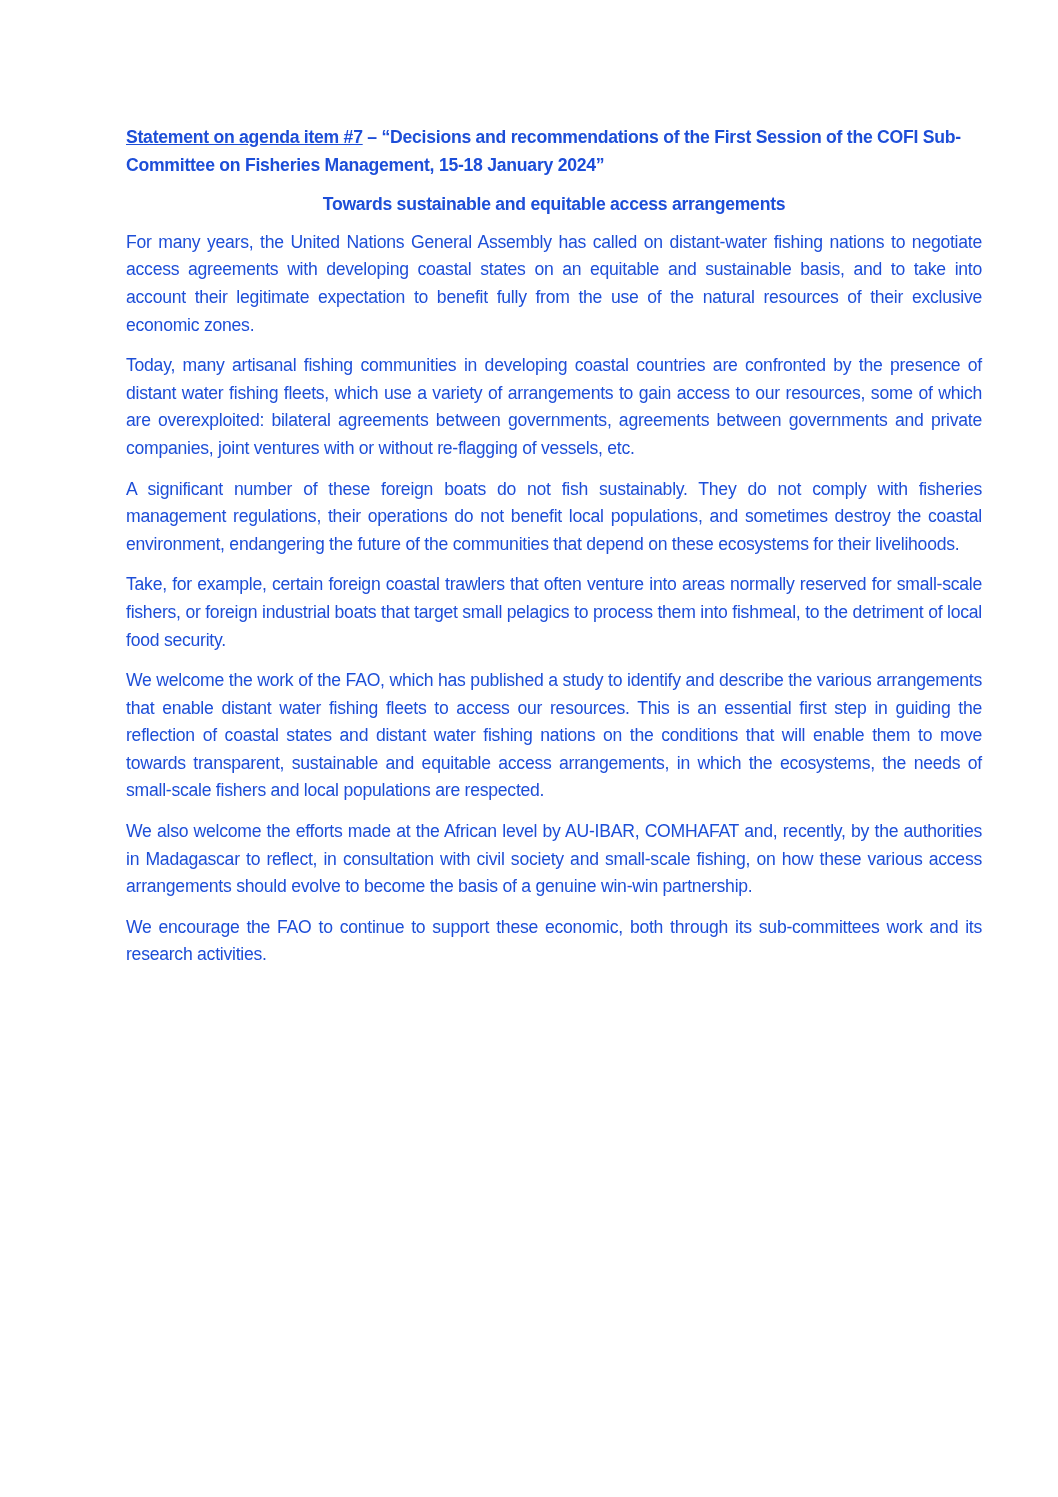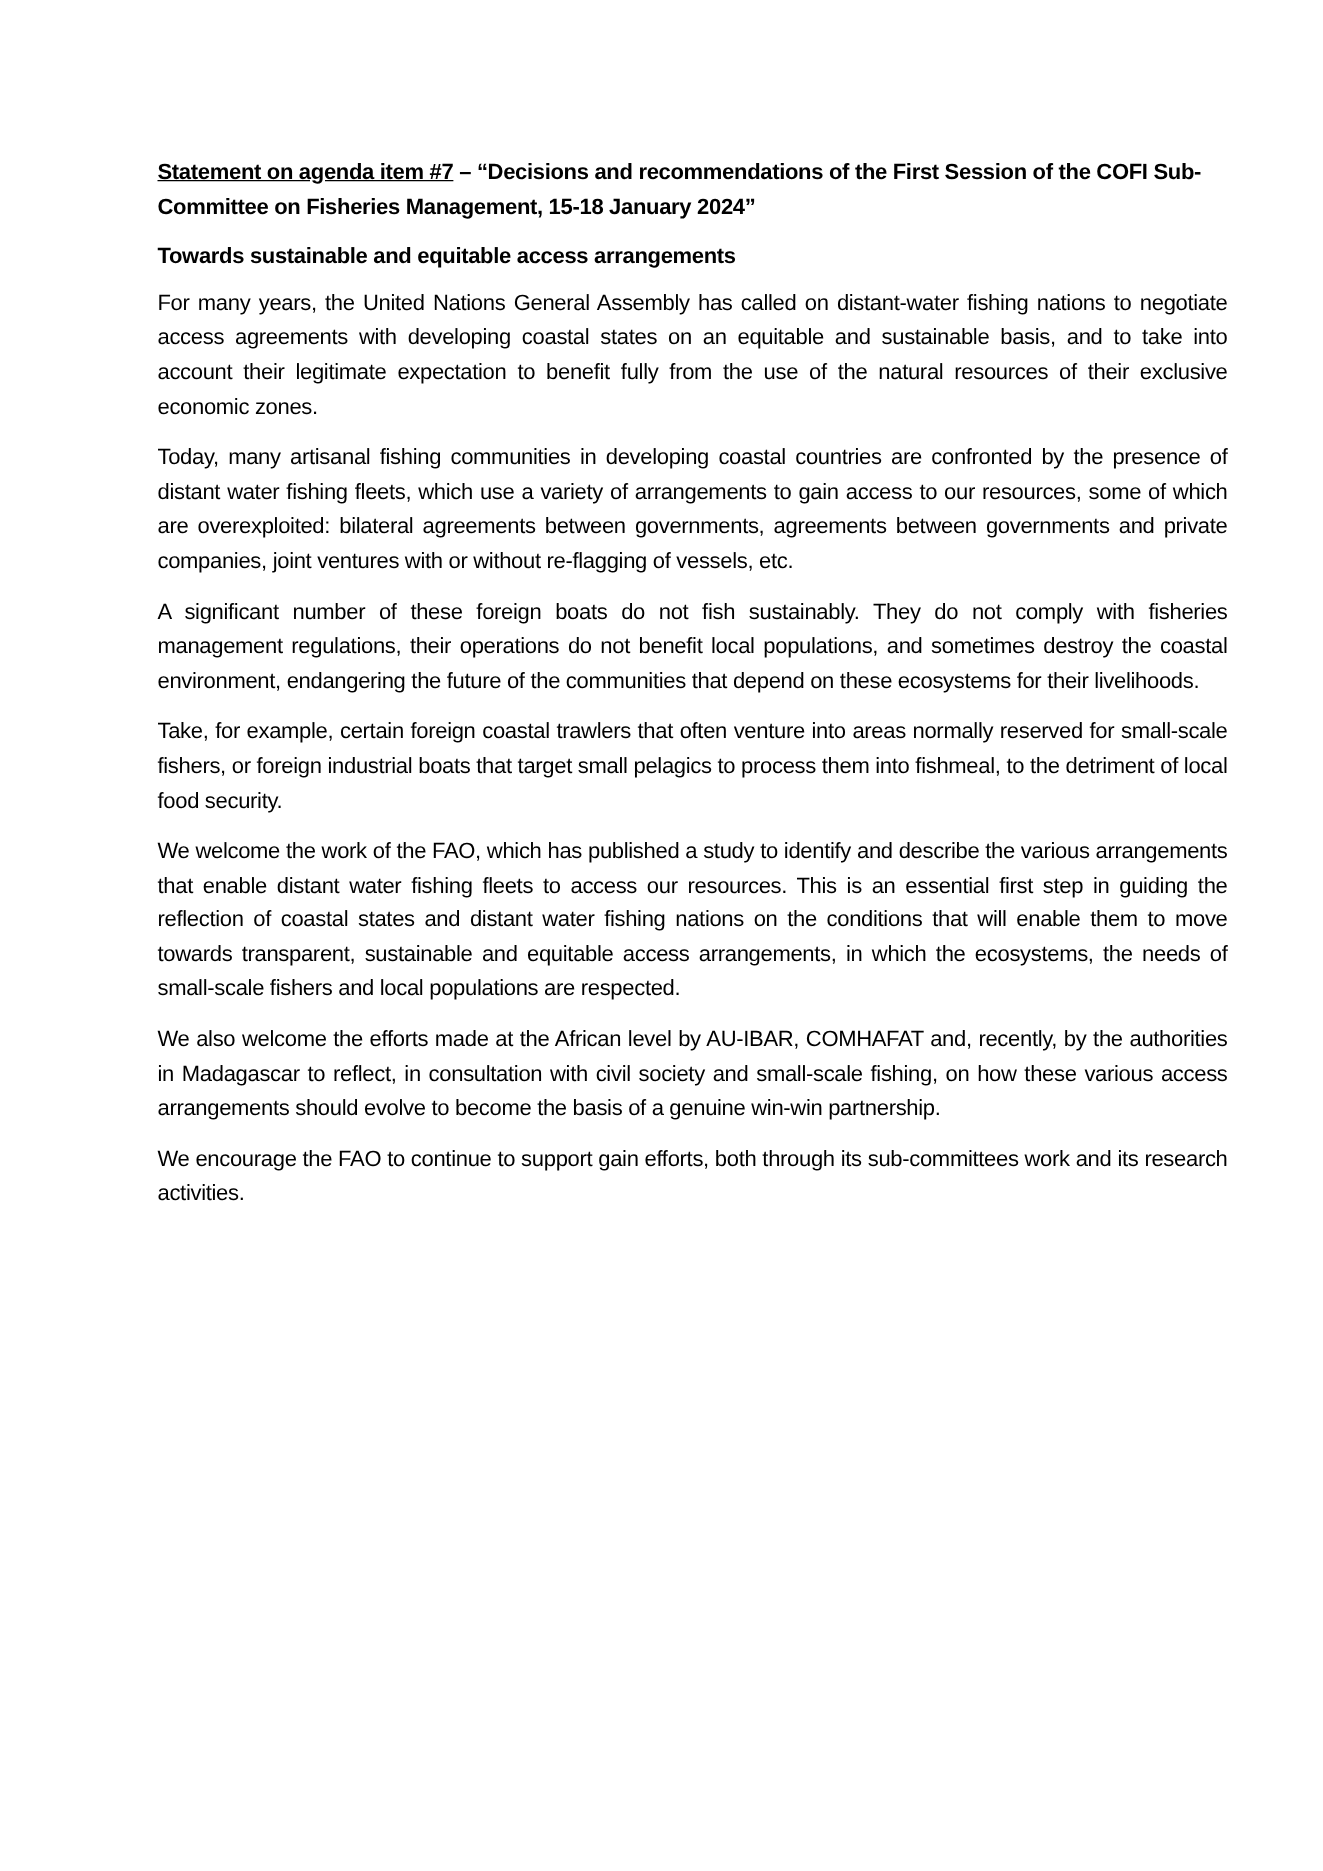--- a/index.html
+++ b/index.html
@@ -1,35 +1,35 @@
 <!DOCTYPE html>
 <html><head>
   <meta charset="utf-8">
   <style>
     html, body { margin: 0; padding: 0; background: #ffffff; }
     body { width: 1058px; height: 1497px; position: relative; overflow: hidden; }
     .page {
       position: absolute; left: 126px; top: 124px; width: 856px;
       font-family: "Liberation Sans", sans-serif;
-      color: #000000;
+      color: #1d4ed8;
       font-size: 17.6px;
       line-height: 27.6px;
       letter-spacing: -0.25px;
     }
     .heading { font-weight: bold; margin: 0 0 12px 0; text-align: left; }
     .heading .u { text-decoration: underline; }
-    .subtitle { font-weight: bold; text-align: left; margin: 0 0 10px 0; }
+    .subtitle { font-weight: bold; text-align: center; margin: 0 0 10px 0; }
     p.para { margin: 4px 0 13px 0; text-align: justify; }
   </style>
 </head>
 <body>
 
 <div class="page">
   <div class="heading"><span class="u">Statement on agenda item #7</span><span> – “Decisions and recommendations of the First Session of the COFI Sub-Committee on Fisheries Management, 15-18 January 2024”</span></div>
   <div class="subtitle">Towards sustainable and equitable access arrangements</div>
   <p class="para">For many years, the United Nations General Assembly has called on distant-water fishing nations to negotiate access agreements with developing coastal states on an equitable and sustainable basis, and to take into account their legitimate expectation to benefit fully from the use of the natural resources of their exclusive economic zones.</p>
   <p class="para">Today, many artisanal fishing communities in developing coastal countries are confronted by the presence of distant water fishing fleets, which use a variety of arrangements to gain access to our resources, some of which are overexploited: bilateral agreements between governments, agreements between governments and private companies, joint ventures with or without re-flagging of vessels, etc.</p>
   <p class="para">A significant number of these foreign boats do not fish sustainably. They do not comply with fisheries management regulations, their operations do not benefit local populations, and sometimes destroy the coastal environment, endangering the future of the communities that depend on these ecosystems for their livelihoods.</p>
   <p class="para">Take, for example, certain foreign coastal trawlers that often venture into areas normally reserved for small-scale fishers, or foreign industrial boats that target small pelagics to process them into fishmeal, to the detriment of local food security.</p>
   <p class="para">We welcome the work of the FAO, which has published a study to identify and describe the various arrangements that enable distant water fishing fleets to access our resources. This is an essential first step in guiding the reflection of coastal states and distant water fishing nations on the conditions that will enable them to move towards transparent, sustainable and equitable access arrangements, in which the ecosystems, the needs of small-scale fishers and local populations are respected.</p>
   <p class="para">We also welcome the efforts made at the African level by AU-IBAR, COMHAFAT and, recently, by the authorities in Madagascar to reflect, in consultation with civil society and small-scale fishing, on how these various access arrangements should evolve to become the basis of a genuine win-win partnership.</p>
-  <p class="para">We encourage the FAO to continue to support gain efforts, both through its sub-committees work and its research activities.</p>
+  <p class="para">We encourage the FAO to continue to support these economic, both through its sub-committees work and its research activities.</p>
 </div>
 
 </body></html>

